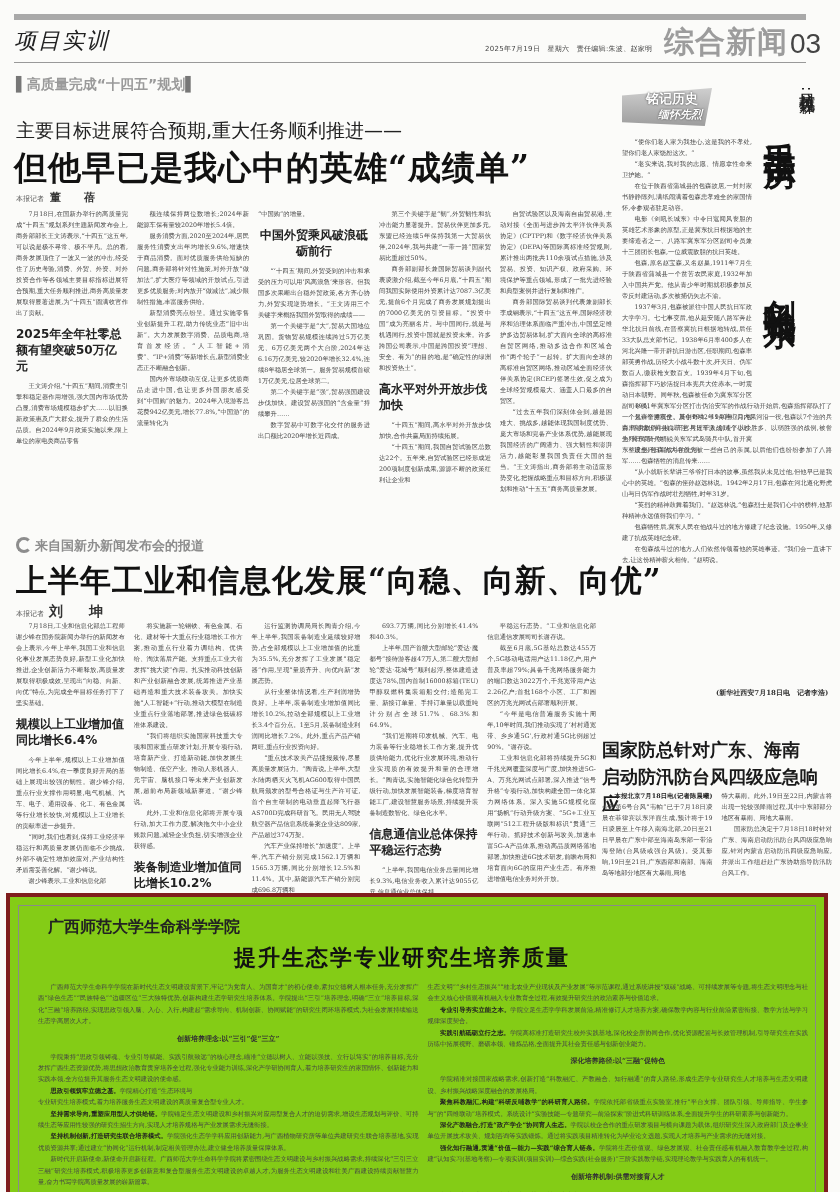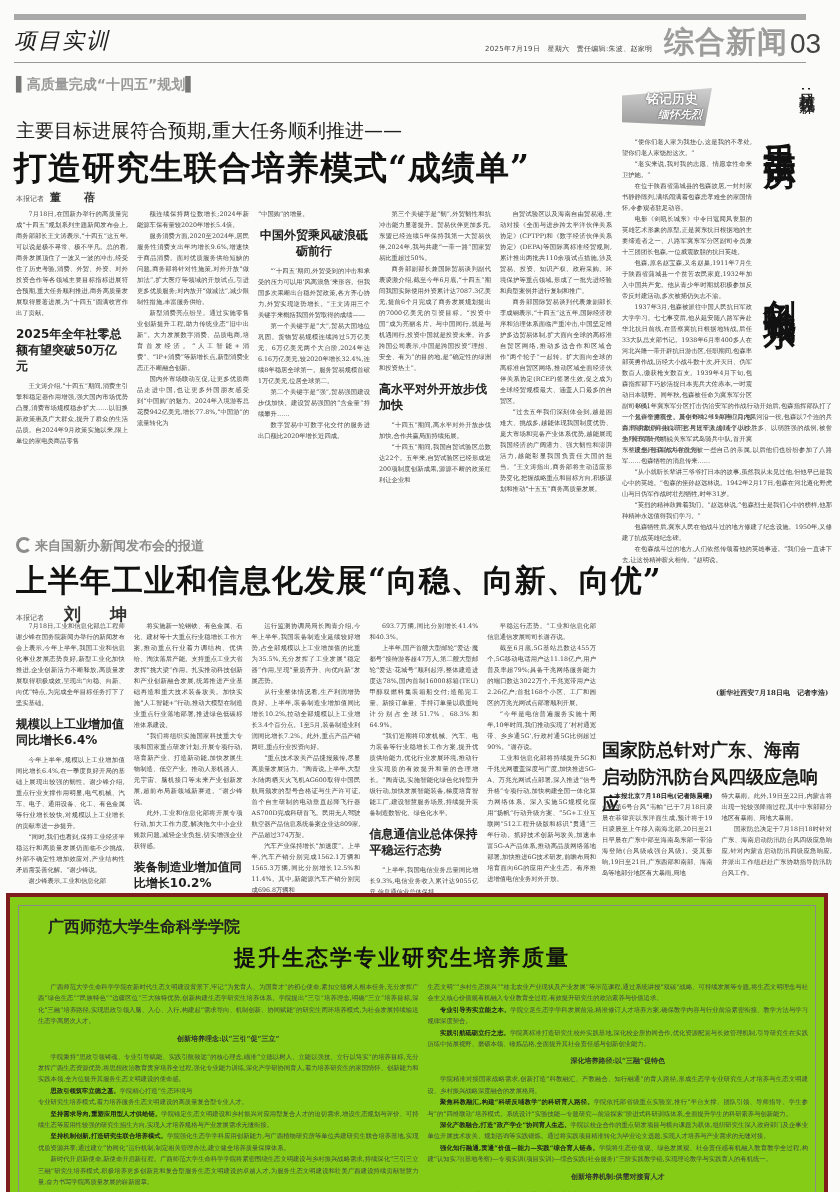--- a/index.html
+++ b/index.html
@@ -31,21 +31,21 @@
   .vtitle-big { position: absolute; left: 758px; top: 116px; writing-mode: vertical-rl; font-size: 32px; font-weight: bold; color: #111; letter-spacing: 4px; }
   .vtitle-big2 { position: absolute; left: 758px; top: 274px; writing-mode: vertical-rl; font-size: 32px; font-weight: bold; color: #111; letter-spacing: 4px; }
   .side-text { position: absolute; left: 622px; top: 136px; width: 130px; }
   .side-text2 { position: absolute; left: 622px; top: 400px; width: 210px; }
   .side-sign { position: absolute; left: 716px; top: 688px; font-size: 7px; font-weight: bold; color: #333; }
 
   .g-kicker { position: absolute; left: 16px; top: 537px; font-family: "DejaVu Sans", sans-serif; font-weight: bold; color: #8d8d8d; font-size: 13px; text-align: center; }
   .g-kicker .g { display: inline-block; width: 16px; height: 16px; border: 3px solid #8d8d8d; border-radius: 50%; border-right-color: transparent; vertical-align: -3px; margin-right: 3px; }
   .headline-2 { position: absolute; left: 16px; top: 560px; font-size: 31px; font-weight: bold; color: #111; letter-spacing: 1px; }
   .byline2 { position: absolute; left: 16px; top: 603px; font-size: 7px; color: #555; }
-  .byline2 b { font-size: 17px; margin-left: 20px; color: #333; letter-spacing: 6px; }
+  .byline2 b { font-size: 14px; margin-left: 5px; color: #333; letter-spacing: 6px; }
 
   .flood-title { position: absolute; left: 602px; top: 736px; font-size: 18px; font-weight: bold; color: #1a1a1a; line-height: 27px; width: 230px; }
   .flood-cols { position: absolute; left: 602px; top: 790px; width: 230px; grid-template-columns: 1fr 1fr; }
   .flood-cols p:first-child b { color: #222; }
 
   .ad-frame { position: absolute; left: 6px; top: 893px; width: 822px; height: 338px; border: 4px solid #7f1d1d; background: #84cc16; }
   .ad-inner { position: absolute; left: 8px; top: 8px; right: 8px; bottom: 8px; border: 1px solid #8a8a8a; }
   .ad-org { position: absolute; left: 38px; top: 20px; font-family: "DejaVu Sans", sans-serif; font-weight: bold; font-size: 16px; color: #222; }
   .ad-title { position: absolute; left: 224px; top: 46px; font-size: 22px; font-weight: bold; color: #111; letter-spacing: 2px; }
   .ad-cols { position: absolute; left: 28px; top: 84px; width: 770px; grid-template-columns: repeat(2, 1fr); }
@@ -60,21 +60,21 @@
 
 <div class="topbar"></div>
 <div class="masthead">项目实训</div>
 <div class="header-meta">2025年7月19日　星期六　责任编辑:朱波、赵家明</div>
 <div class="section-name">综合新闻</div>
 <div class="page-no">03</div>
 <div class="header-rule"></div>
 
 <div class="kicker"><span class="slash">▌</span><span>高质量完成“十四五”规划</span><span class="slash">▌</span></div>
 <div class="subhead">主要目标进展符合预期,重大任务顺利推进——</div>
-<div class="headline-1">打造研究生联合培养模式“成绩单”</div>
+<div class="headline-1">但他早已是我心中的英雄“成绩单”</div>
 <div class="byline"><span>本报记者</span><b>董　蓓</b></div>
 
 <div class="cols" style="left:16px; top:208px; width:596px; grid-template-columns: repeat(5, 1fr);">
   <div class="col">
     <p>7月18日,在国新办举行的高质量完成“十四五”规划系列主题新闻发布会上,商务部部长王文涛表示,“十四五”这五年,可以说是极不寻常、极不平凡。总的看,商务发展顶住了一波又一波的冲击,经受住了历史考验,消费、外贸、外资、对外投资合作等各领域主要目标指标进展符合预期,重大任务顺利推进,商务高质量发展取得显著进展,为“十四五”圆满收官作出了贡献。</p>
     <h4>2025年全年社零总额有望突破50万亿元</h4>
     <p>王文涛介绍,“十四五”期间,消费主引擎和稳定器作用增强,强大国内市场优势凸显,消费市场规模稳步扩大……以旧换新政策惠及广大群众,提升了群众的生活品质。自2024年9月政策实施以来,限上单位的家电类商品零售</p>
   </div>
   <div class="col">
     <p>额连续保持两位数增长;2024年新能源车保有量较2020年增长5.4倍。</p>

